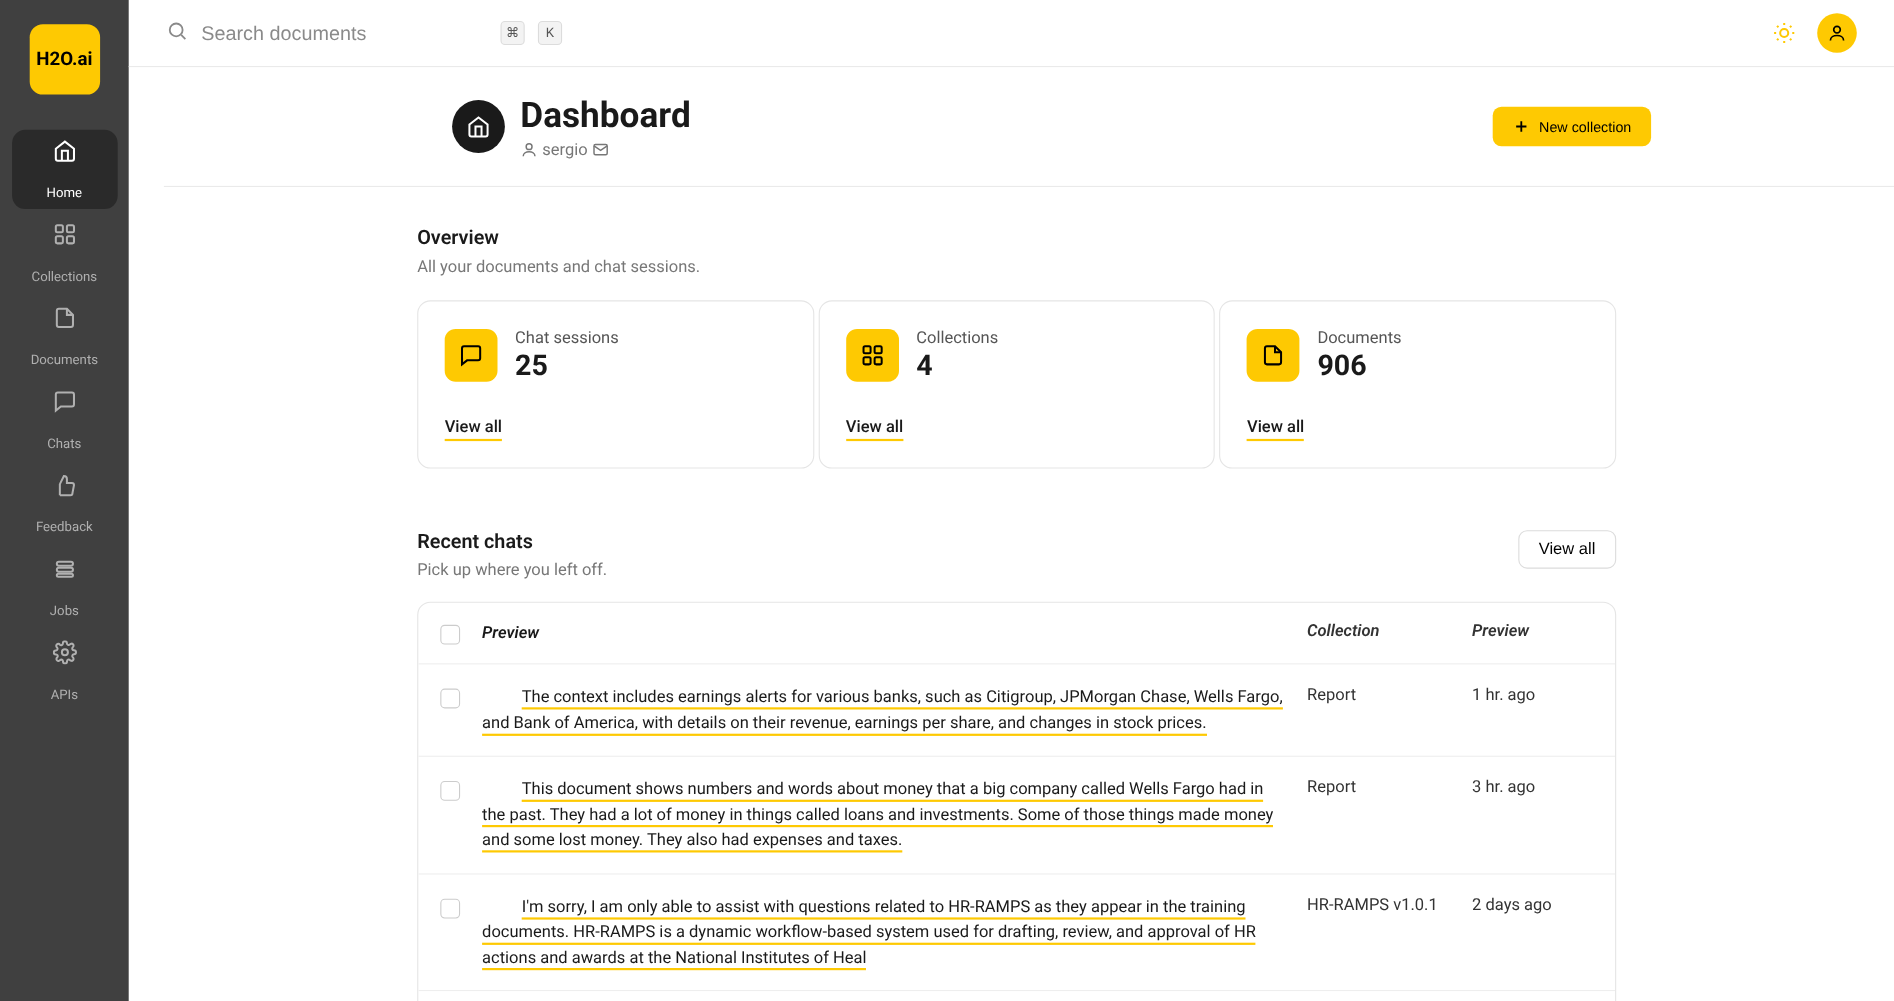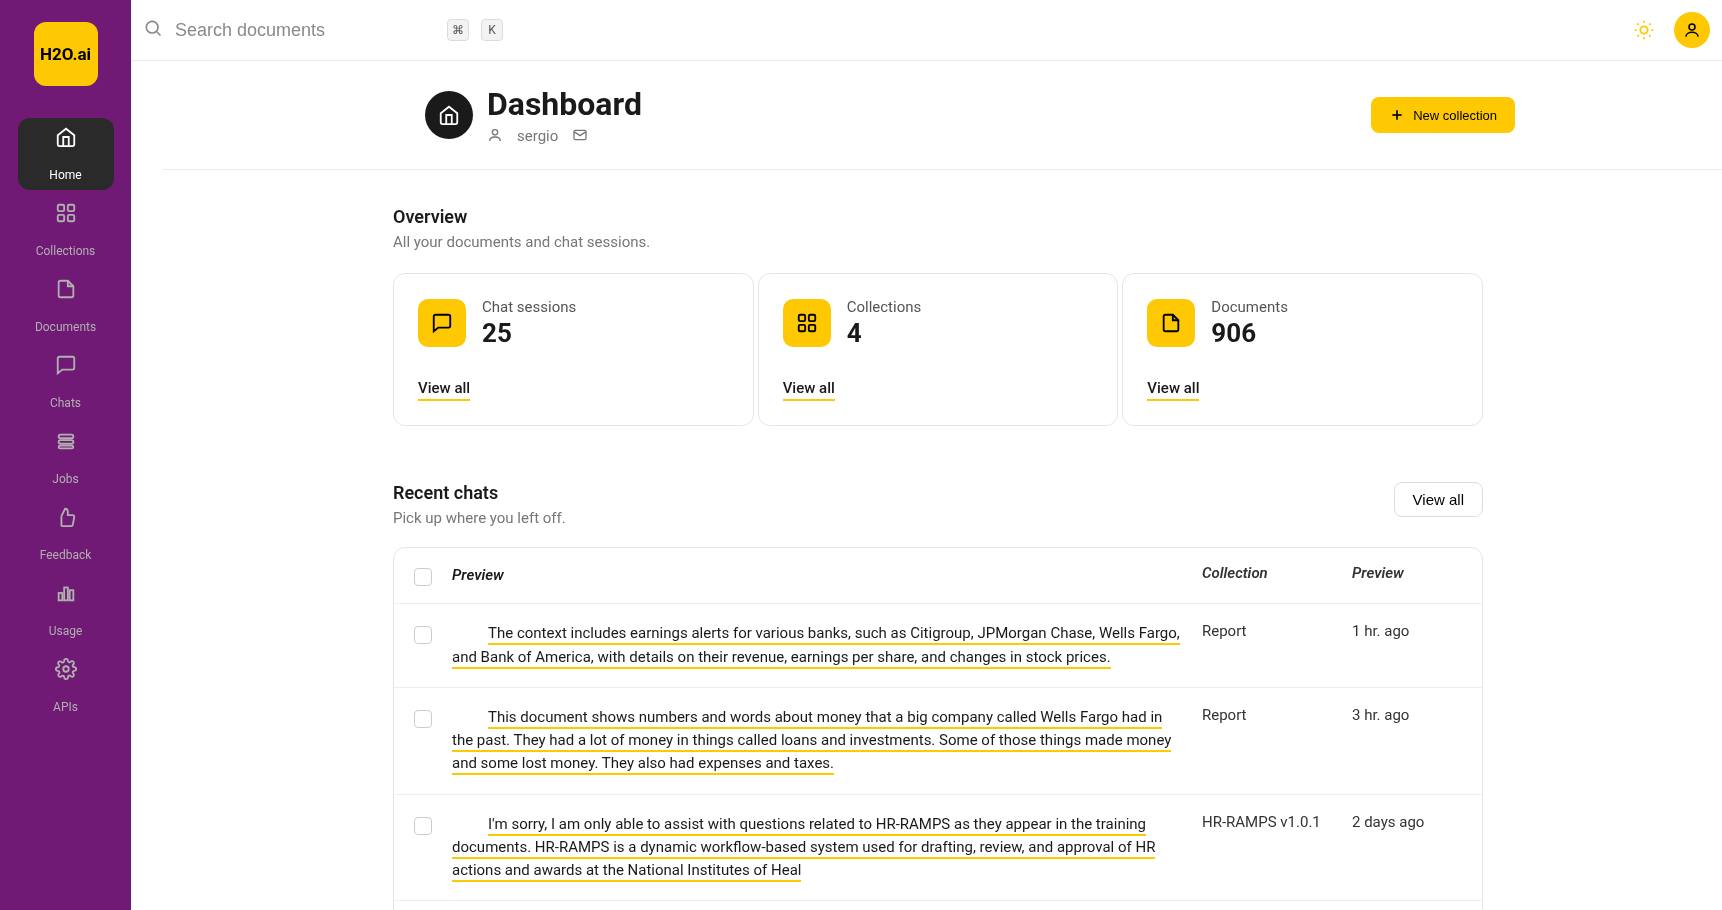--- a/index.html
+++ b/index.html
@@ -1,46 +1,46 @@
 <!DOCTYPE html>
 <html><head>
 <meta charset="utf-8">
 <style>
 * { box-sizing: border-box; margin: 0; padding: 0; }
 body { font-family: -apple-system, BlinkMacSystemFont, "Segoe UI", Roboto, sans-serif; background: #fff; color: #1a1a1a; }
 .app { display: flex; height: 910px; width: 1722px; }
 
 
-.sidebar { width: 131px; background: #701a75; display: flex; flex-direction: column; align-items: center; padding-top: 22px; }
+.sidebar { width: 117px; background: #404040; display: flex; flex-direction: column; align-items: center; padding-top: 22px; }
 .logo { width: 64px; height: 64px; background: #fec902; border-radius: 12px; display: flex; align-items: center; justify-content: center; font-weight: 700; font-size: 17px; color: #000; margin-bottom: 32px; }
 .nav-item { width: 96px; height: 72px; display: flex; flex-direction: column; align-items: center; justify-content: center; gap: 20px; color: #b0b0b0; cursor: pointer; border-radius: 12px; margin-bottom: 4px; }
 .nav-item.active { background: #2a2a2a; color: #fff; }
 .nav-item svg { width: 22px; height: 22px; }
 .nav-label { font-size: 12px; }
 
 
 .main { flex: 1; display: flex; flex-direction: column; }
 
 
-.topbar { height: 61px; border-bottom: 1px solid #eaeaea; display: flex; align-items: center; padding: 0 12px; gap: 7px; }
+.topbar { height: 61px; border-bottom: 1px solid #eaeaea; display: flex; align-items: center; padding: 0 34px; gap: 7px; }
 .search-wrap { display: flex; align-items: center; gap: 12px; color: #8a8a8a; flex: 1; }
 .search-input { border: none; outline: none; font-size: 18px; color: #333; width: 260px; }
 .search-input::placeholder { color: #8a8a8a; }
 .kbd { display: inline-flex; align-items: center; justify-content: center; min-width: 22px; height: 22px; padding: 0 4px; background: #f3f3f3; border: 1px solid #dcdcdc; border-radius: 4px; font-size: 12px; color: #555; }
 .topbar-right { display: flex; align-items: center; gap: 18px; }
 .icon-btn { width: 24px; height: 24px; color: #fec902; cursor: pointer; display:flex; align-items:center; justify-content:center;}
 .avatar { width: 36px; height: 36px; border-radius: 50%; background: #fec902; display: flex; align-items: center; justify-content: center; color: #000; cursor: pointer; }
 
 
 .page-header { padding: 24px 0 24px 0; border-bottom: 1px solid #eaeaea; margin-left: 32px; }
 .page-header-inner { max-width: 1090px; margin: 0 0 0 262px; display: flex; align-items: center; justify-content: space-between; }
 .header-left { display: flex; align-items: center; gap: 14px; }
 .header-icon { width: 48px; height: 48px; border-radius: 50%; background: #1a1a1a; color: #fff; display: flex; align-items: center; justify-content: center; }
 .page-title { font-size: 32px; font-weight: 700; }
-.user-row { display: flex; gap: 14px; color: #777; font-size: 15px; margin-top: 4px; }
+.user-row { display: flex; align-items: center; gap: 4px; color: #777; font-size: 15px; margin-top: 4px; }
 .user-row svg { width: 16px; height: 16px; }
 .new-collection-btn { background: #fec902; border: none; border-radius: 8px; padding: 10px 18px; font-size: 13px; font-weight: 500; display: flex; align-items: center; gap: 8px; cursor: pointer; }
 
 
 .content { flex: 1; overflow-y: auto; }
 .content-inner { max-width: 1090px; margin: 0 0 0 262px; padding-top: 36px; }
 
 .section-title { font-size: 18px; font-weight: 600; margin-bottom: 6px; }
 .section-sub { font-size: 15px; color: #777; margin-bottom: 22px; }
 
@@ -97,40 +97,32 @@
           <span class="nav-label">Documents</span>
         </div>
         <div class="nav-item">
           <svg viewBox="0 0 24 24" fill="none" stroke="currentColor" stroke-width="2">
             <path d="M21 15a2 2 0 0 1-2 2H8l-5 4V5a2 2 0 0 1 2-2h14a2 2 0 0 1 2 2z"></path>
           </svg>
           <span class="nav-label">Chats</span>
         </div>
         <div class="nav-item">
           <svg viewBox="0 0 24 24" fill="none" stroke="currentColor" stroke-width="2">
+            <path d="M7 22V11"></path>
+            <path d="M7 11l4-8a3 3 0 0 1 3 3v4h5a2 2 0 0 1 2 2l-1.5 8a2 2 0 0 1-2 2H7"></path>
+          </svg>
+          <span class="nav-label">Feedback</span>
+        </div>
+        <div class="nav-item">
+          <svg viewBox="0 0 24 24" fill="none" stroke="currentColor" stroke-width="2">
             <rect x="4" y="5" width="16" height="4" rx="2"></rect>
             <rect x="4" y="11" width="16" height="4" rx="2"></rect>
             <rect x="4" y="17" width="16" height="3" rx="1.5"></rect>
           </svg>
           <span class="nav-label">Jobs</span>
-        </div>
-        <div class="nav-item">
-          <svg viewBox="0 0 24 24" fill="none" stroke="currentColor" stroke-width="2">
-            <path d="M7 22V11"></path>
-            <path d="M7 11l4-8a3 3 0 0 1 3 3v4h5a2 2 0 0 1 2 2l-1.5 8a2 2 0 0 1-2 2H7"></path>
-          </svg>
-          <span class="nav-label">Feedback</span>
-        </div>
-        <div class="nav-item">
-          <svg viewBox="0 0 24 24" fill="none" stroke="currentColor" stroke-width="2">
-            <rect x="4" y="12" width="4" height="8"></rect>
-            <rect x="10" y="6" width="4" height="14"></rect>
-            <rect x="16" y="9" width="4" height="11"></rect>
-          </svg>
-          <span class="nav-label">Usage</span>
         </div>
         <div class="nav-item">
           <svg viewBox="0 0 24 24" fill="none" stroke="currentColor" stroke-width="2">
             <circle cx="12" cy="12" r="3"></circle>
             <path d="M19.4 15a1.7 1.7 0 0 0 .3 1.8l.1.1a2 2 0 1 1-2.8 2.8l-.1-.1a1.7 1.7 0 0 0-1.8-.3 1.7 1.7 0 0 0-1 1.5V21a2 2 0 1 1-4 0v-.1a1.7 1.7 0 0 0-1-1.5 1.7 1.7 0 0 0-1.8.3l-.1.1a2 2 0 1 1-2.8-2.8l.1-.1a1.7 1.7 0 0 0 .3-1.8 1.7 1.7 0 0 0-1.5-1H3a2 2 0 1 1 0-4h.1a1.7 1.7 0 0 0 1.5-1 1.7 1.7 0 0 0-.3-1.8l-.1-.1a2 2 0 1 1 2.8-2.8l.1.1a1.7 1.7 0 0 0 1.8.3h.1a1.7 1.7 0 0 0 1-1.5V3a2 2 0 1 1 4 0v.1a1.7 1.7 0 0 0 1 1.5h.1a1.7 1.7 0 0 0 1.8-.3l.1-.1a2 2 0 1 1 2.8 2.8l-.1.1a1.7 1.7 0 0 0-.3 1.8v.1a1.7 1.7 0 0 0 1.5 1H21a2 2 0 1 1 0 4h-.1a1.7 1.7 0 0 0-1.5 1z"></path>
           </svg>
           <span class="nav-label">APIs</span>
         </div>
       </div>
   </div>

